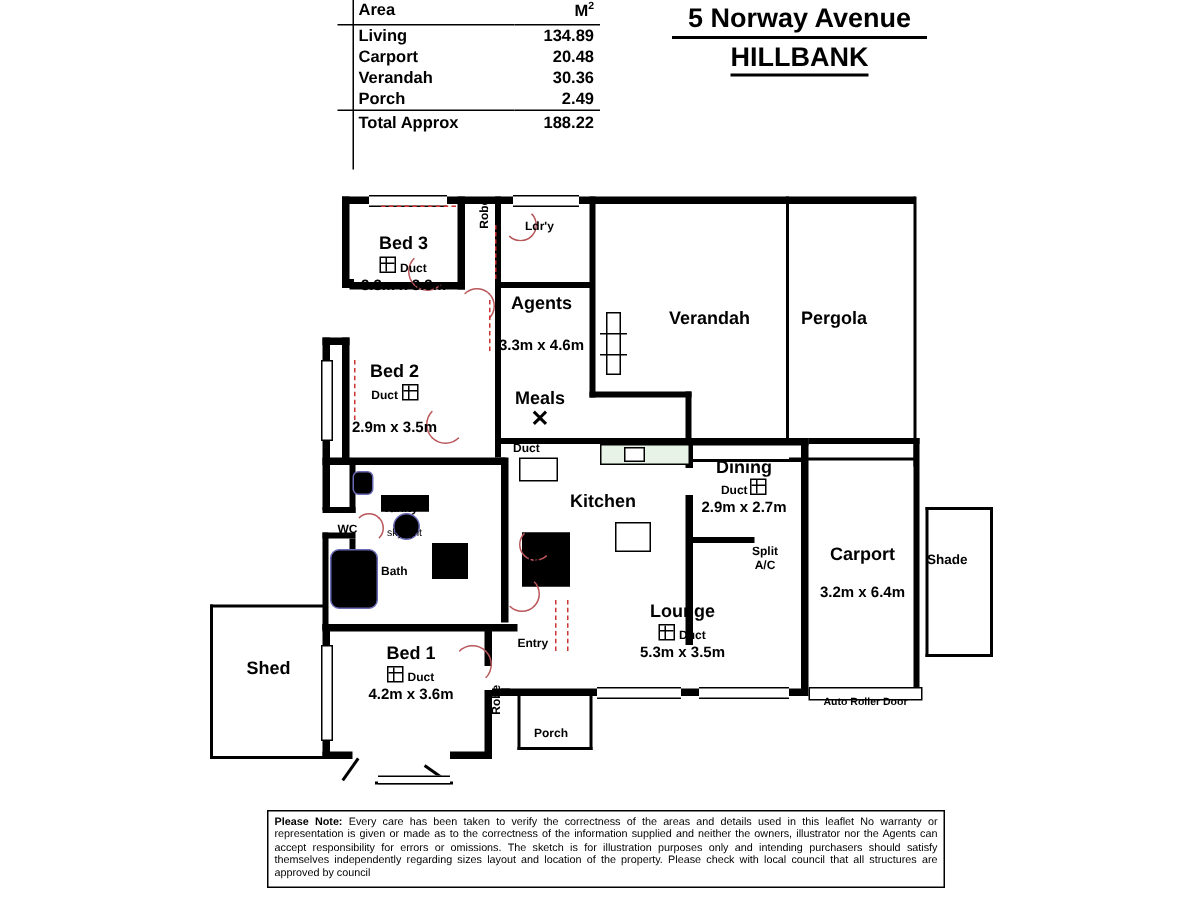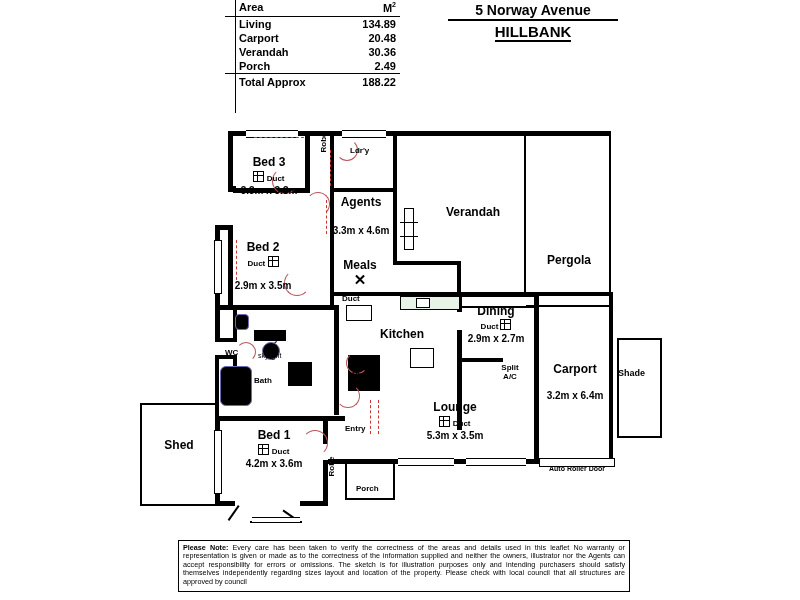--- a/index.html
+++ b/index.html
@@ -25,22 +25,22 @@
   #area-table .tot td{border-top:1.5px solid #000;padding-top:2px;}
   #area-table .vline{
     position:absolute;left:10px;top:0;width:0;height:113px;border-left:1.5px solid #000;
   }
   .sup{font-size:7px;vertical-align:super;}
 
   
   #title-block{
     left:448px;top:2px;width:170px;text-align:center;
   }
-  #title-block .t1{font-size:14px;font-weight:bold;border-bottom:2px solid #000;padding-bottom:1px;}
-  #title-block .t2{font-size:15px;font-weight:bold;padding-top:2px;display:inline-block;border-bottom:2px solid #000;}
+  #title-block .t1{font-size:18px;font-weight:bold;border-bottom:2px solid #000;padding-bottom:1px;}
+  #title-block .t2{font-size:18px;font-weight:bold;padding-top:2px;display:inline-block;border-bottom:2px solid #000;}
 
   
   #plan{left:0;top:0;width:800px;height:600px;}
   .wall{position:absolute;background:#000;}
   .thin{position:absolute;background:#000;}
   .room-label{position:absolute;text-align:center;font-weight:bold;}
   .rname{font-size:12px;font-weight:bold;}
   .rdim{font-size:10px;font-weight:bold;}
   .small{font-size:8px;font-weight:bold;}
   .tiny{font-size:7px;font-weight:bold;}
@@ -258,21 +258,21 @@
   </div>
 
   <div class="room-label" style="left:538px;top:362px;width:74px;">
     <div class="rname">Carport</div>
     <div class="rdim" style="margin-top:14px;">3.2m x 6.4m</div>
   </div>
 
   <div class="room-label" style="left:430px;top:205px;width:86px;">
     <div class="rname">Verandah</div>
   </div>
-  <div class="room-label" style="left:528px;top:205px;width:82px;margin-top:48px;">
+  <div class="room-label" style="left:515px;top:205px;width:82px;">
     <div class="rname">Pergola</div>
   </div>
   <div class="room-label" style="left:618px;top:368px;width:24px;">
     <div class="rdim" style="font-size:9px;">Shade</div>
   </div>
   <div class="room-label" style="left:146px;top:438px;width:66px;">
     <div class="rname">Shed</div>
   </div>
 
   <div class="room-label" style="left:330px;top:258px;width:60px;">

